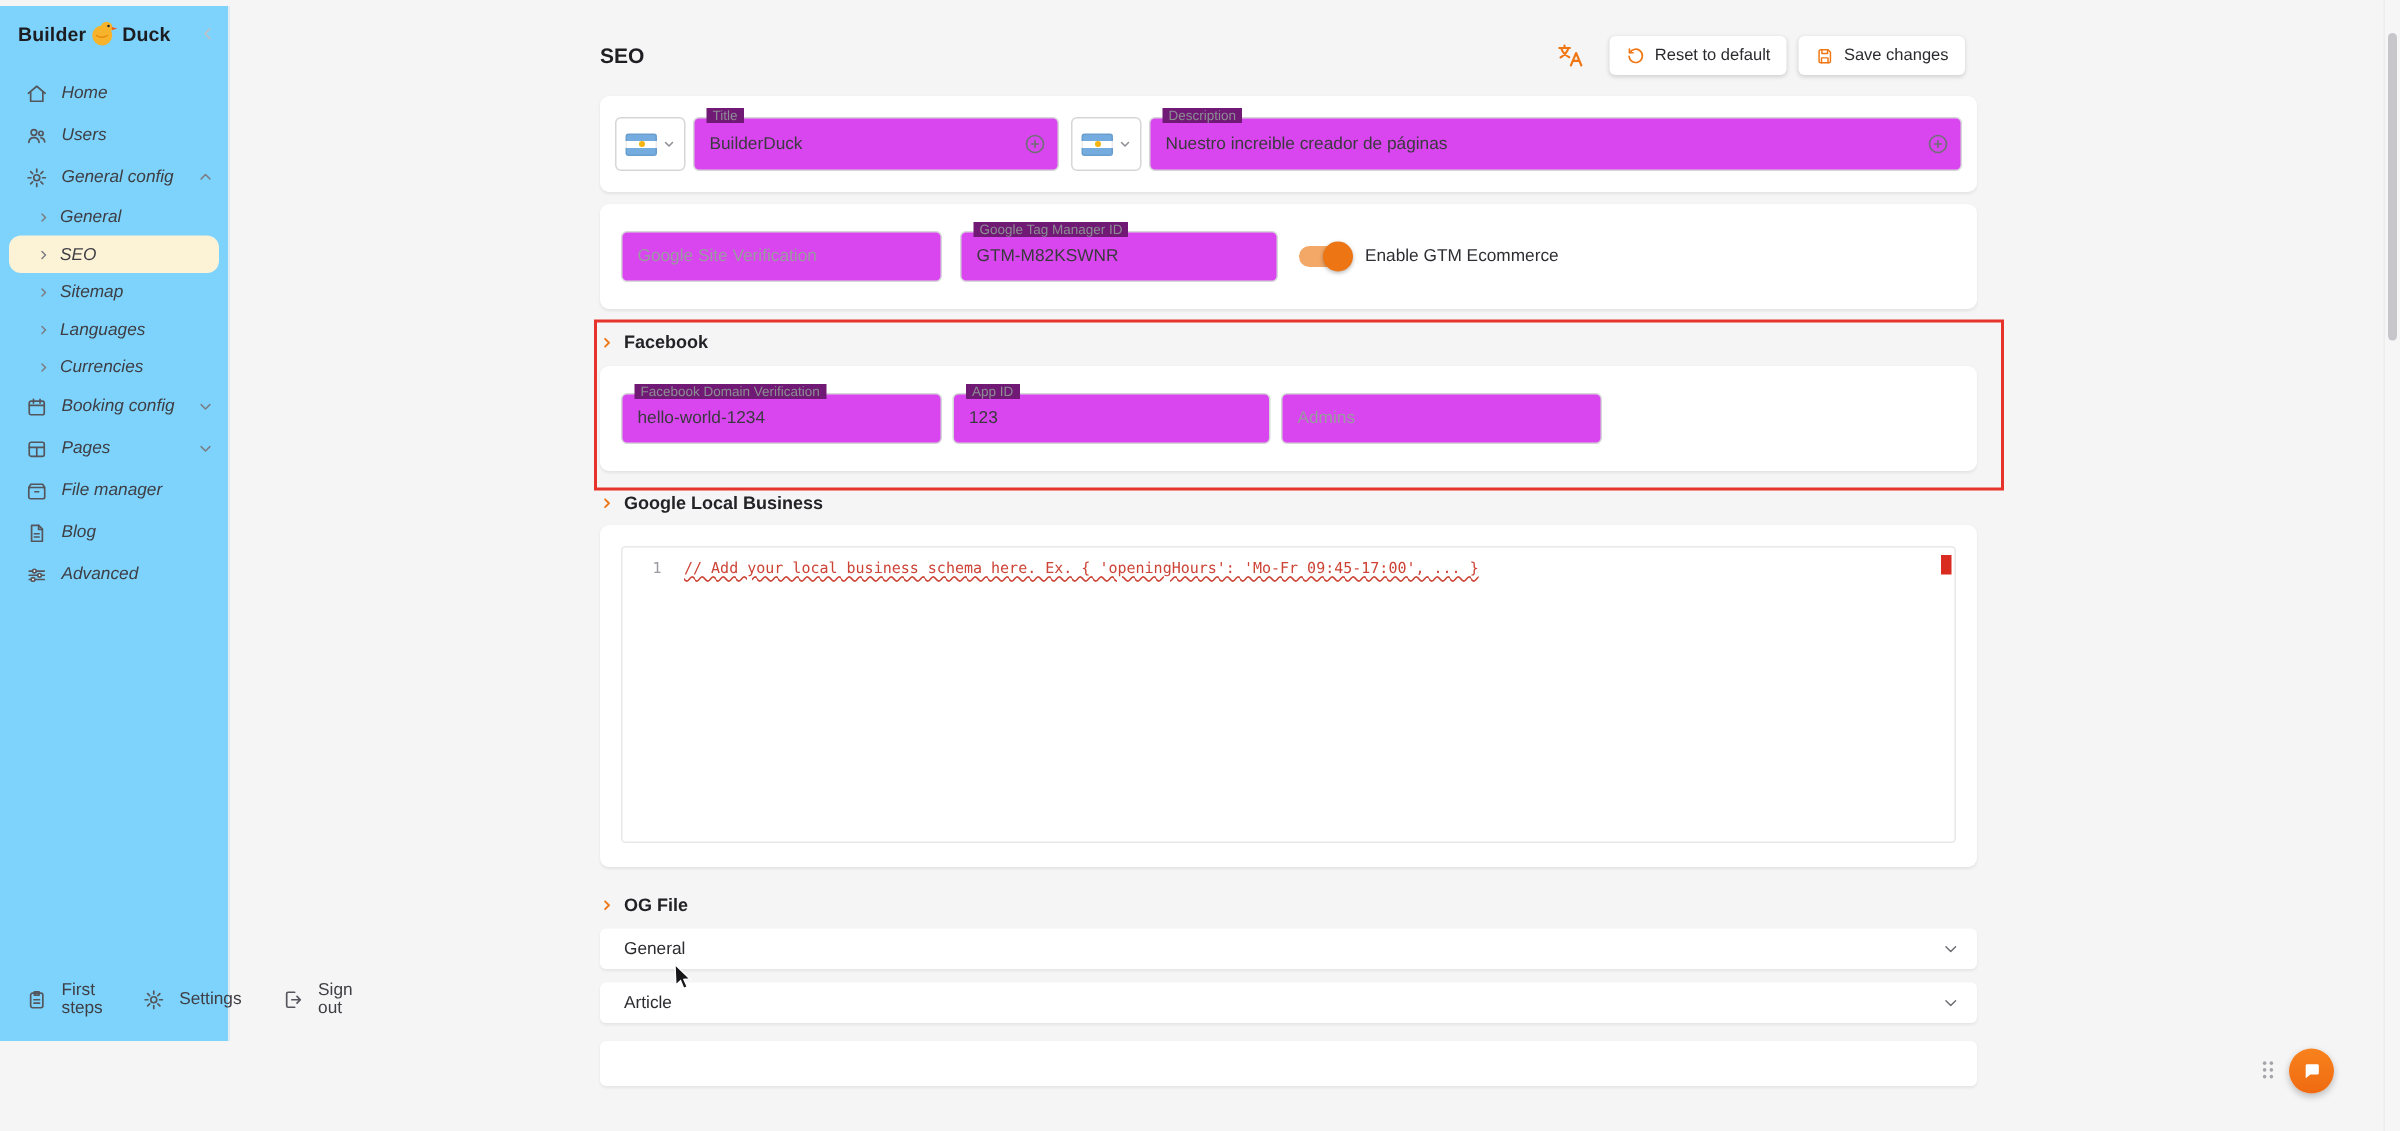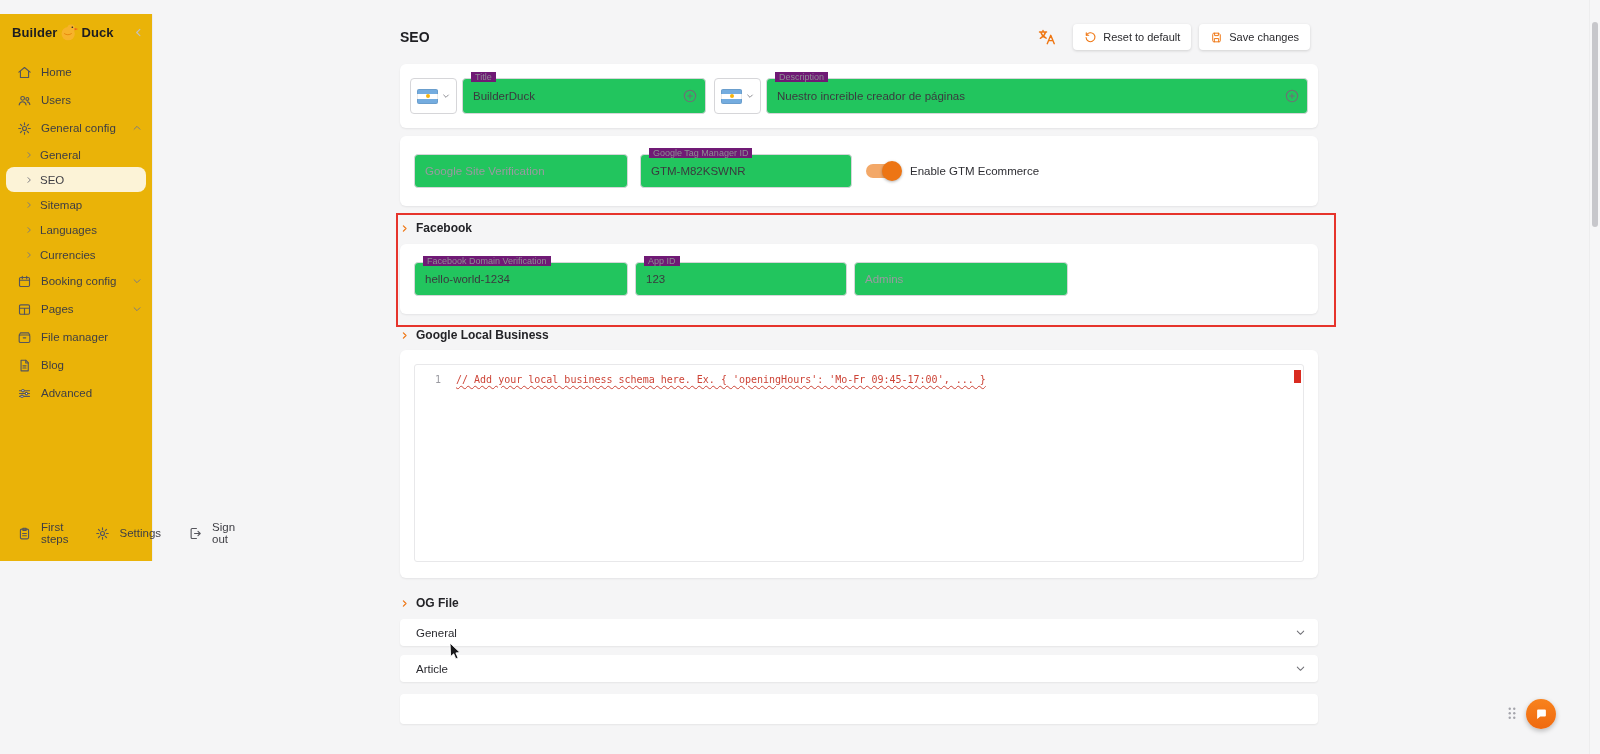--- a/index.html
+++ b/index.html
@@ -1,27 +1,27 @@
 <!DOCTYPE html>
 <html><head>
 <meta charset="utf-8">
 <style>
   html,body{margin:0;padding:0;}
   body{font-family:"Liberation Sans",sans-serif;background:#e9e9ea;}
   .root{position:relative;width:1600px;height:754px;background:#f5f5f6;overflow:hidden;}
 
   
-  .sidebar{position:absolute;left:0;top:14px;width:153px;height:547px;background:#eab308;border-right:1px solid #ececee;display:flex;flex-direction:column;box-sizing:border-box;z-index:3;}
+  .sidebar{position:absolute;left:0;top:4px;width:153px;height:690px;background:#7dd3fc;border-right:1px solid #ececee;display:flex;flex-direction:column;box-sizing:border-box;z-index:3;}
   .logo-row{display:flex;align-items:center;height:36px;padding:0 8px 0 12px;gap:1px;}
   .logo-text{font-size:13px;font-weight:700;color:#1d1d21;letter-spacing:.1px;}
   .logo-duck{width:20px;height:20px;display:flex;margin:0 1px;}
   .logo-duck svg{width:100%;height:100%;}
   .collapse{margin-left:auto;color:#c0c0c5;display:flex;}
   .collapse svg{width:11px;height:11px;}
-  .nav{display:flex;flex-direction:column;margin-top:8px;}
+  .nav{display:flex;flex-direction:column;margin-top:8px;font-style:italic;}
   .nav-item{display:flex;align-items:center;gap:9px;height:28px;padding:0 10px 0 17px;font-size:11.5px;color:#3e3e44;cursor:pointer;}
   .nav-sub{display:flex;align-items:center;gap:7px;height:25px;padding:0 10px 0 25px;font-size:11.5px;color:#3e3e44;cursor:pointer;}
   .nav-sub.active{background:#fcf3d7;border-radius:8px;margin:0 6px;padding-left:19px;}
   .nic{width:15px;height:15px;color:#55555c;flex:none;display:flex;}
   .nic svg{width:100%;height:100%;}
   .subchev{display:flex;color:#7c7c82;}
   .subchev svg{width:8px;height:8px;}
   .rowchev{margin-left:auto;display:flex;color:#7c7c82;}
   .rowchev svg{width:10px;height:10px;}
   .nav-footer{margin-top:auto;padding-bottom:14px;display:flex;flex-direction:row;}
@@ -40,21 +40,21 @@
   .meta-card{margin-top:14px;padding:14px 10px;display:flex;gap:8px;}
   .fieldgroup{display:flex;align-items:stretch;gap:5px;}
   .fieldgroup.title{width:296px;flex:none;}
   .fieldgroup.grow{flex:1;}
   .flag-select{display:flex;align-items:center;gap:4px;padding:0 6px;border:1px solid #d6d6d9;border-radius:4px;background:#fff;cursor:pointer;flex:none;}
   .flag{width:21px;height:15px;border-radius:2px;background:linear-gradient(#74acdf 33%,#fff 33%,#fff 66%,#74acdf 66%);position:relative;box-shadow:inset 0 0 0 1px rgba(0,0,0,.08);}
   .flag::after{content:"";position:absolute;left:50%;top:50%;width:4px;height:4px;margin:-2px 0 0 -2px;background:#f6b40e;border-radius:50%;}
   .flagchev{display:flex;color:#8d8d93;}
   .flagchev svg{width:8px;height:8px;}
   .field{position:relative;display:flex;align-items:center;flex:1;}
-  .field input{width:100%;height:36px;border:1px solid #d6d6d9;border-radius:4px;padding:0 30px 0 10px;font-size:11.5px;font-family:"Liberation Sans",sans-serif;color:#3a3a3e;background:#22c55e;outline:none;box-sizing:border-box;}
+  .field input{width:100%;height:36px;border:1px solid #d6d6d9;border-radius:4px;padding:0 30px 0 10px;font-size:11.5px;font-family:"Liberation Sans",sans-serif;color:#3a3a3e;background:#d946ef;outline:none;box-sizing:border-box;}
   .field input::placeholder{color:#9a9aa0;}
   .field.short input{height:34px;}
   .flabel{position:absolute;top:-6px;left:9px;background:#701a75;padding:0 4px;font-size:9px;color:#8d8d93;z-index:1;white-space:nowrap;}
   .plus{position:absolute;right:8px;top:50%;margin-top:-8px;width:16px;height:16px;color:#6f6f75;display:flex;cursor:pointer;}
   .plus svg{width:100%;height:100%;}
 
   .section-label{display:flex;align-items:center;gap:7px;font-size:12px;font-weight:700;color:#232327;height:16px;}
   .seclchev{display:flex;color:#ef7612;}
   .seclchev svg{width:9px;height:9px;}
   .section-label.google{margin-top:22px;}

